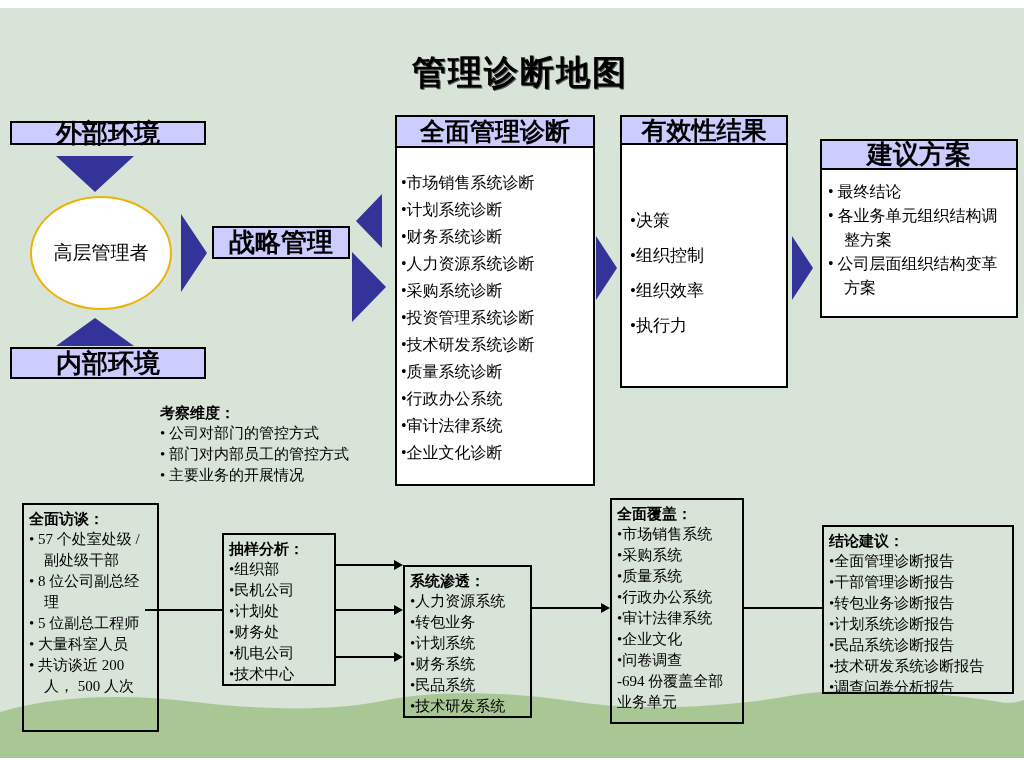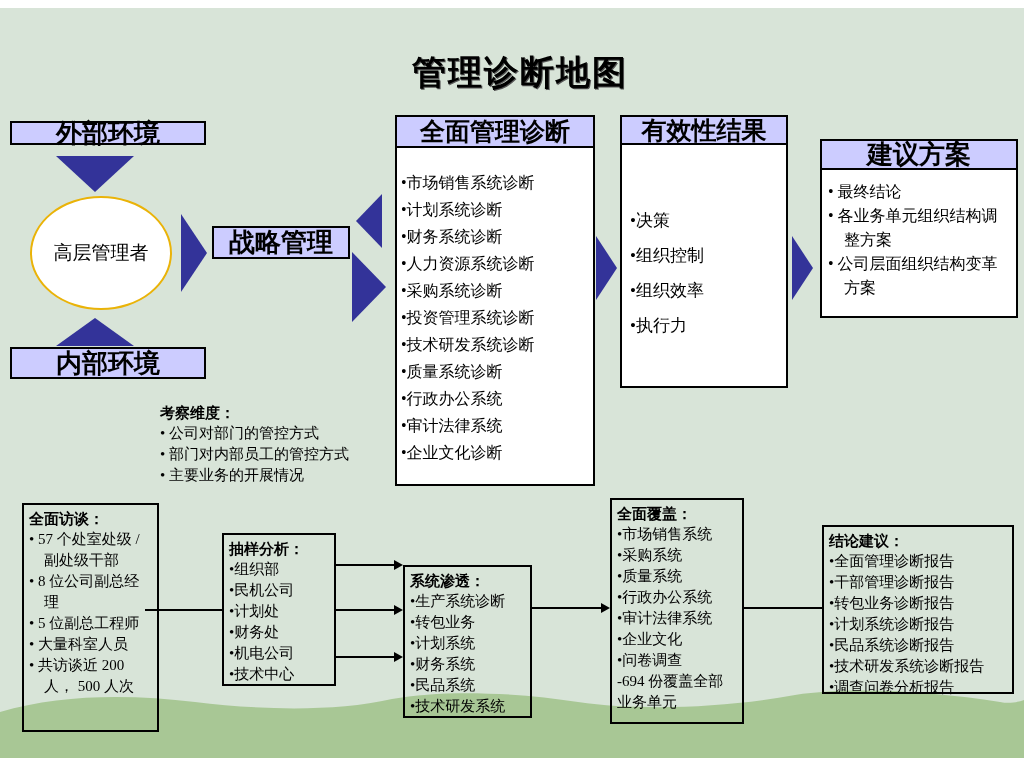--- a/index.html
+++ b/index.html
@@ -146,21 +146,21 @@
 <div class="hline" style="left:336px;top:564px;width:58px;"></div>
 <div class="ahead" style="left:394px;top:560px;"></div>
 <div class="hline" style="left:336px;top:609px;width:58px;"></div>
 <div class="ahead" style="left:394px;top:605px;"></div>
 <div class="hline" style="left:336px;top:656px;width:58px;"></div>
 <div class="ahead" style="left:394px;top:652px;"></div>
 
 <div class="openbox" style="left:403px;top:533px;width:129px;height:153px;margin-top:32px;">
   <div class="bh">系统渗透：</div>
   <div class="list sm">
-      <div class="li">•生产系统诊断</div>
+      <div class="li">•人力资源系统</div>
       <div class="li">•转包业务</div>
       <div class="li">•计划系统</div>
       <div class="li">•财务系统</div>
       <div class="li">•民品系统</div>
       <div class="li">•技术研发系统</div>
     </div>
 </div>
 
 <div class="hline" style="left:532px;top:607px;width:69px;"></div>
 <div class="ahead" style="left:601px;top:603px;"></div>

